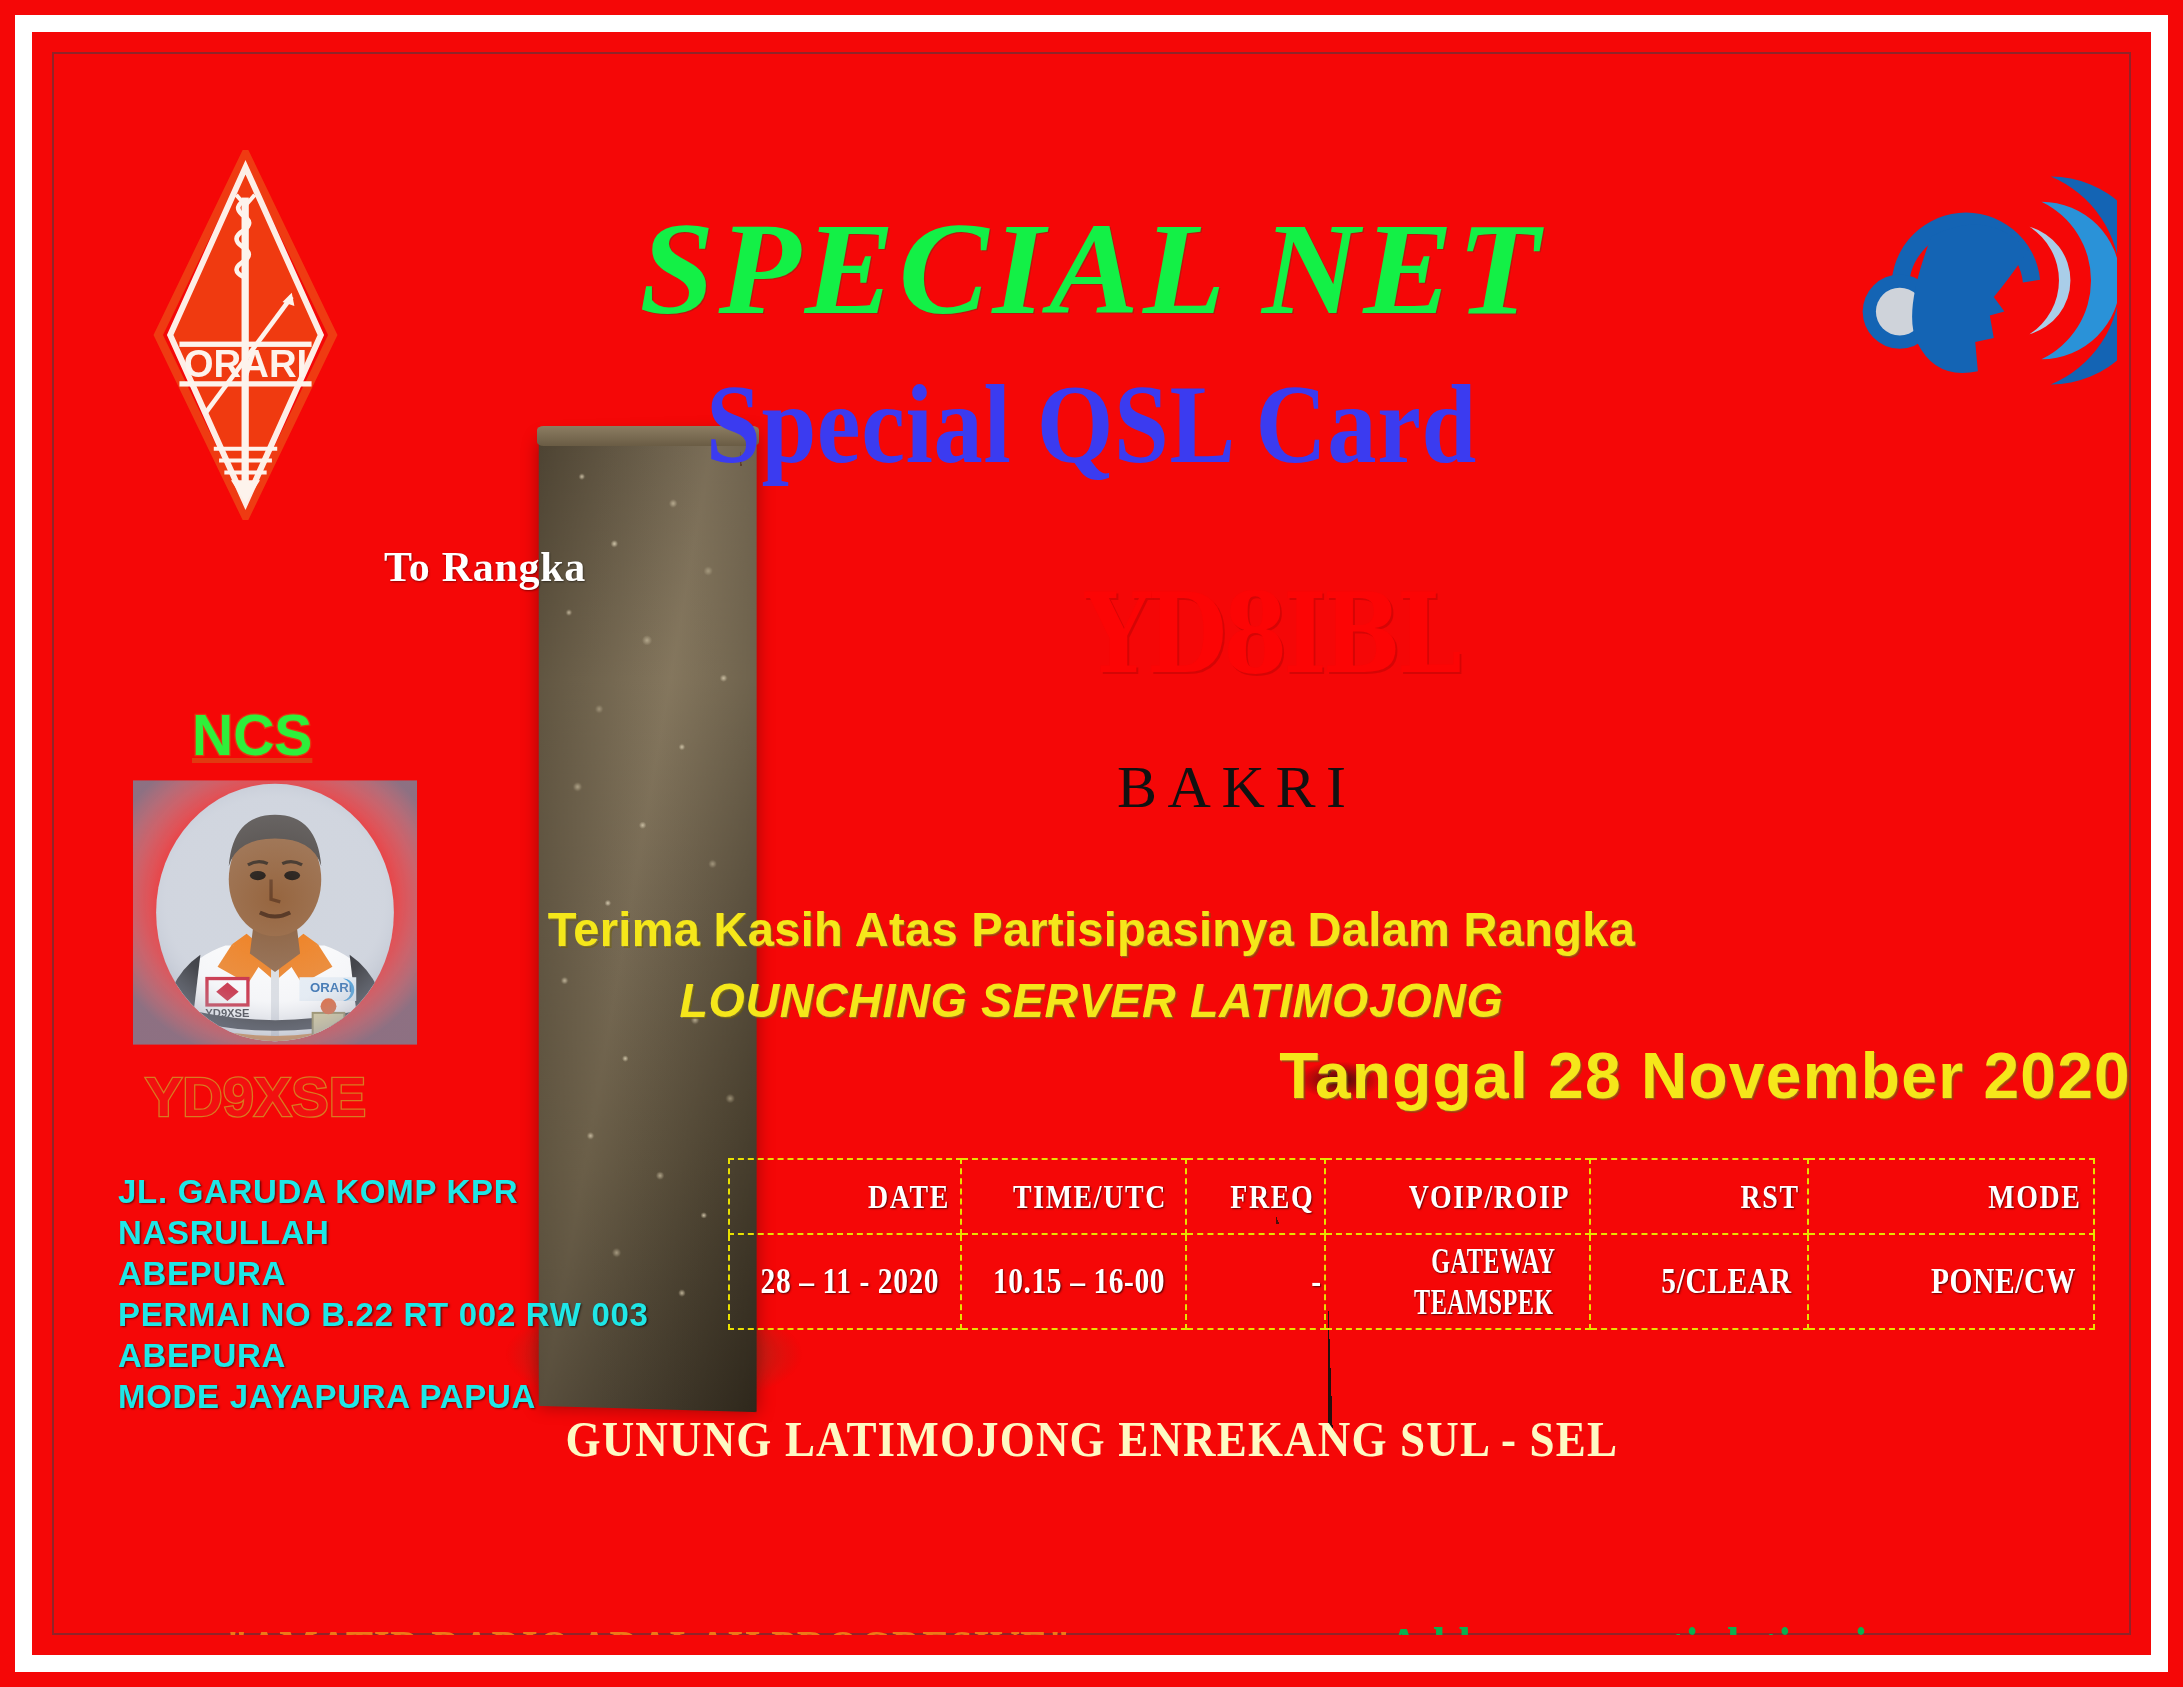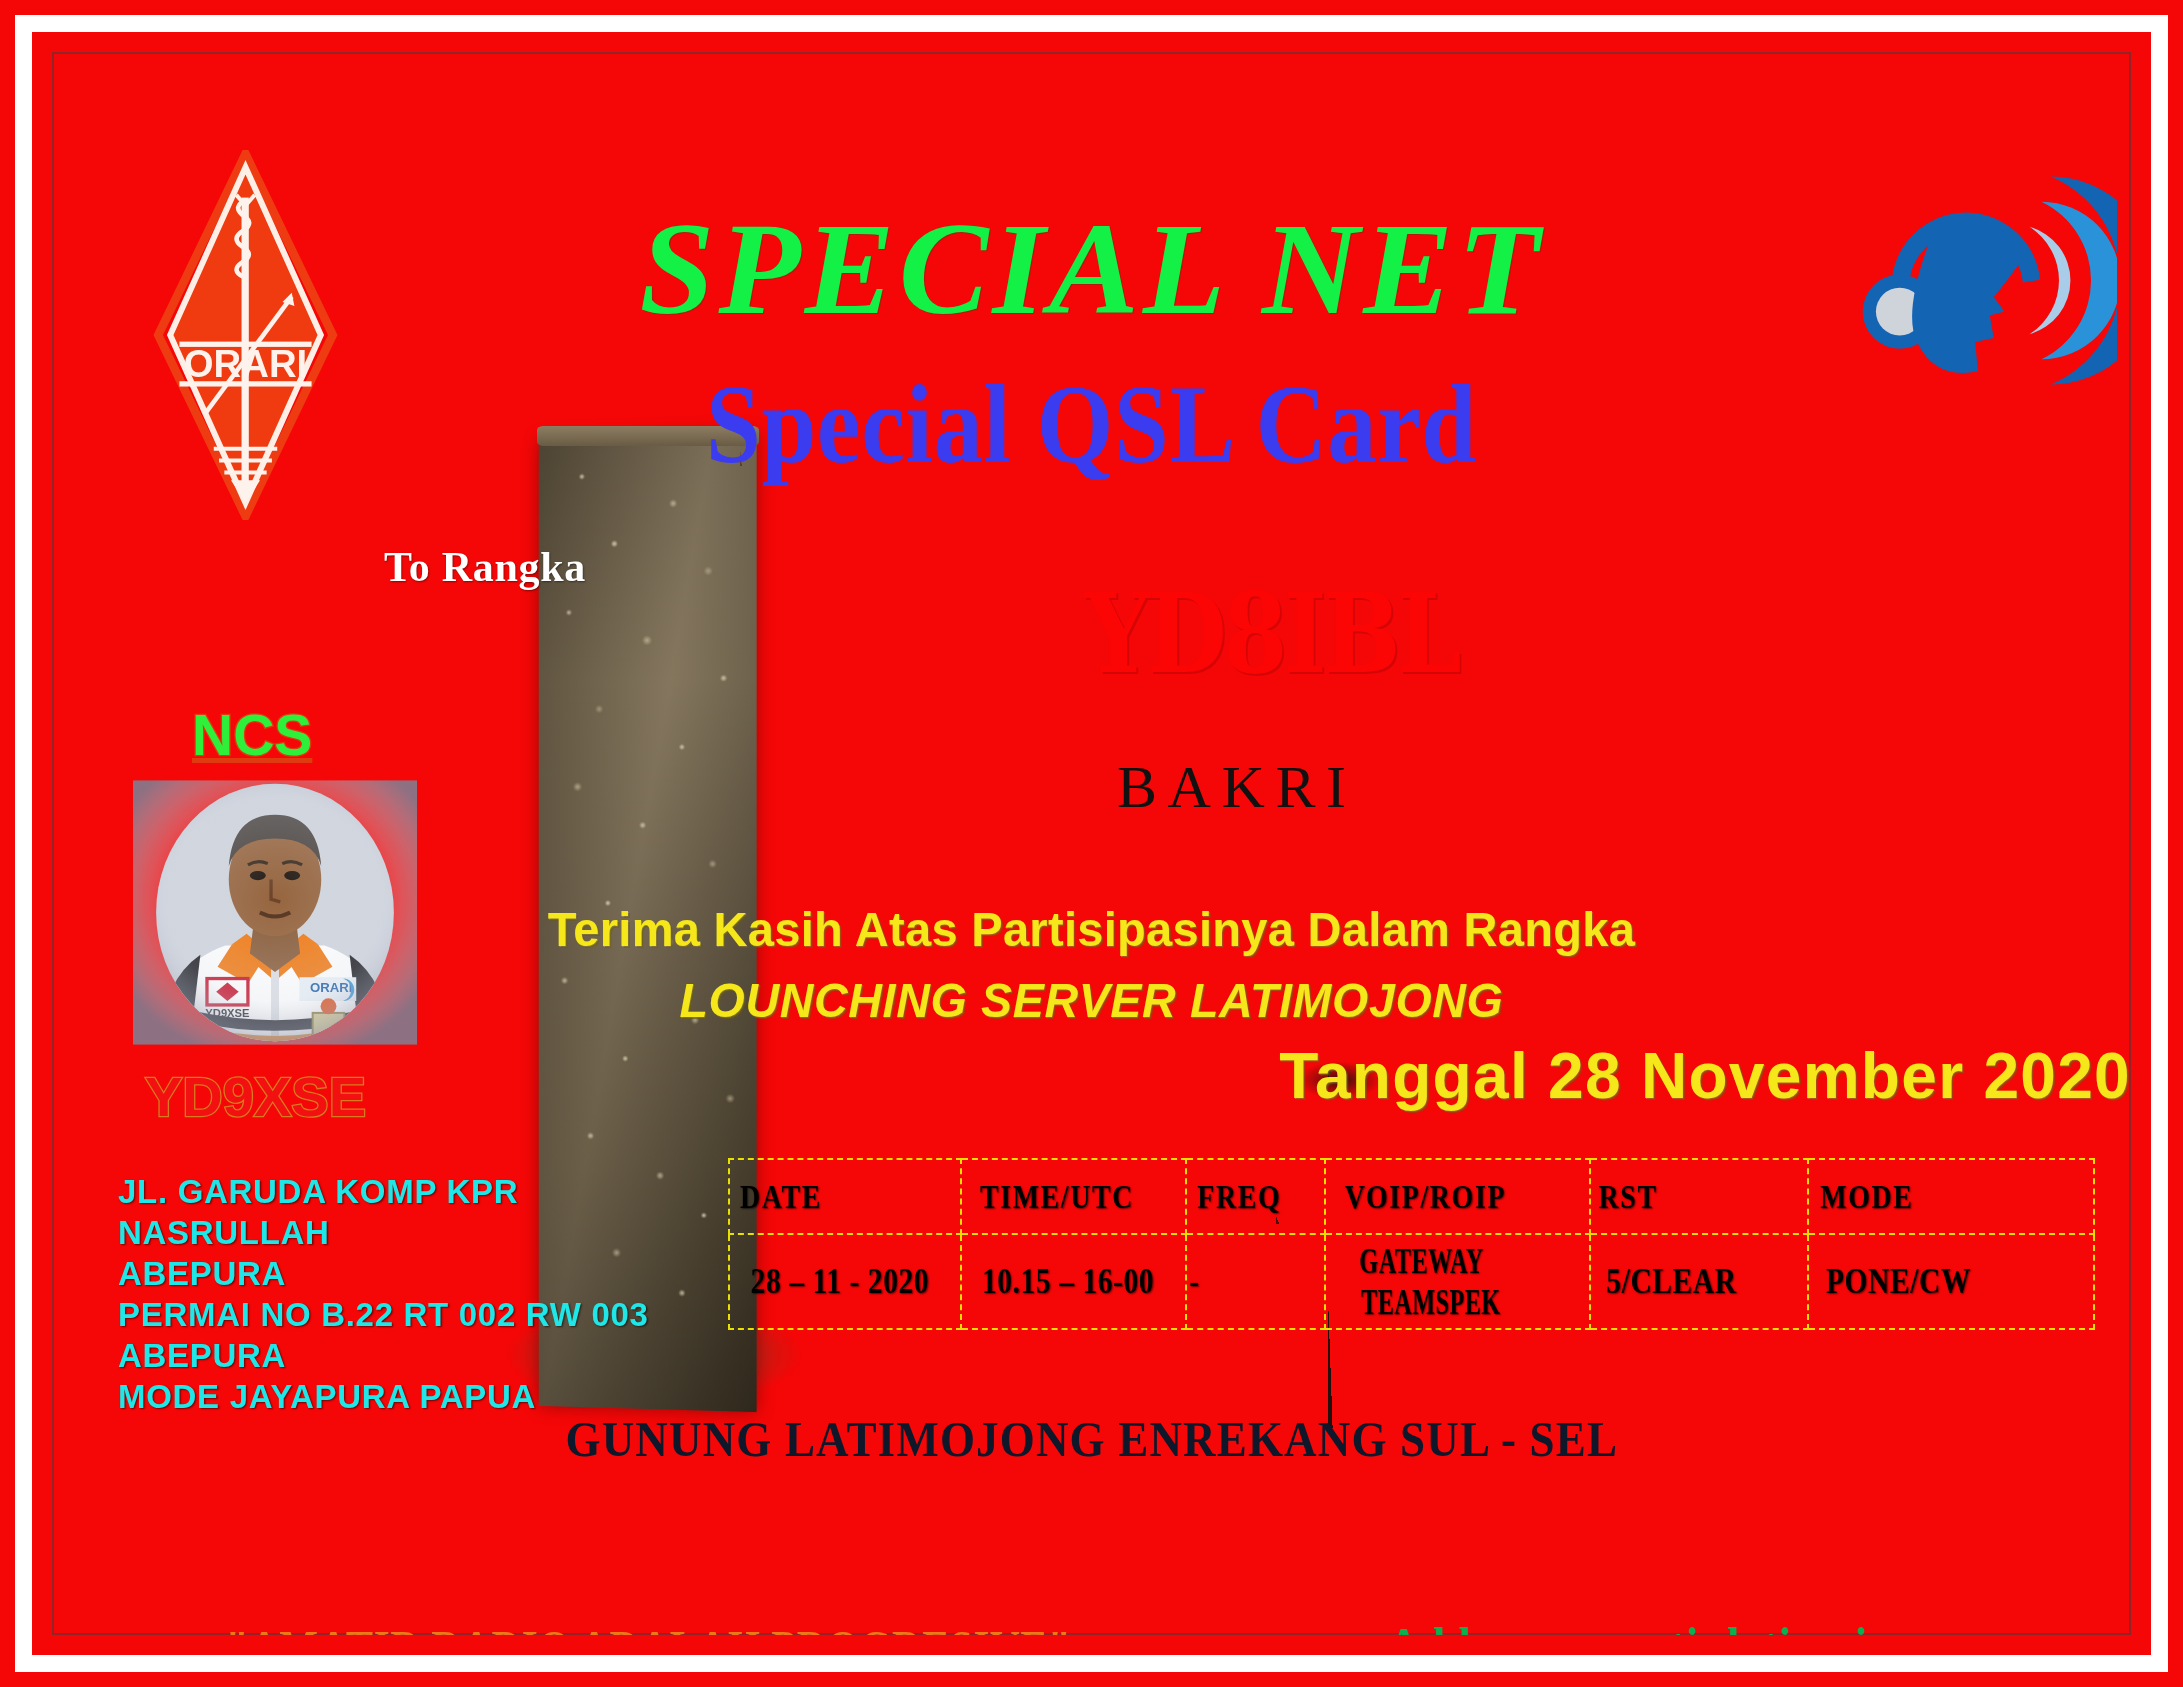--- a/index.html
+++ b/index.html
@@ -277,37 +277,37 @@
   }
 
   
   #qso-table{
     left:676px;top:1106px;width:1365px;
     border-collapse:collapse;
     table-layout:fixed;
   }
   #qso-table td{
     border:2px dashed #e8e000;
-    color:#000000;
+    color:#ffffff;
     font-family:"Liberation Serif",serif;
     font-weight:bold;
-    text-align:left;
+    text-align:right;
     vertical-align:middle;
     text-shadow:1.3px 1.3px 2px rgba(0,0,0,.6);
     transform:none;
   }
   #qso-table td span{display:inline-block;transform:scaleX(.82);}
   #qso-table tr.head td{height:71px;font-size:34px;letter-spacing:2px;}
   #qso-table tr.body td{height:91px;font-size:36px;letter-spacing:0.7px;line-height:41px;}
 
   
   #loc{
     left:0;right:0;top:1358px;text-align:center;
     font-family:"Liberation Serif",serif;font-weight:bold;
-    font-size:50px;color:#0f172a;letter-spacing:1.3px;
+    font-size:50px;color:#fef9c3;letter-spacing:1.3px;
   }
   #loc span{display:inline-block;transform:scaleX(.9);}
 
   
   #motto{
     left:81px;top:1567px;
     font-family:"Liberation Serif",serif;font-weight:bold;
     font-size:50px;color:#ed7818;letter-spacing:0.7px;
   }
   #motto span{display:inline-block;transform:scaleX(.82);}

